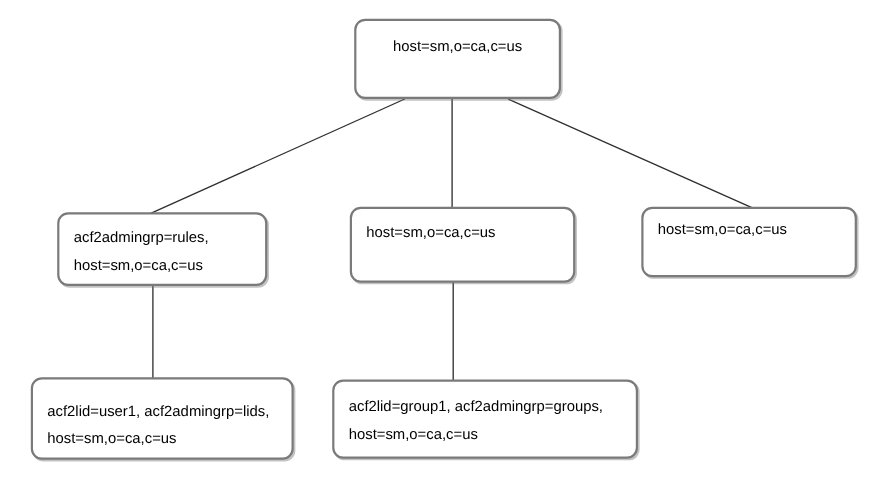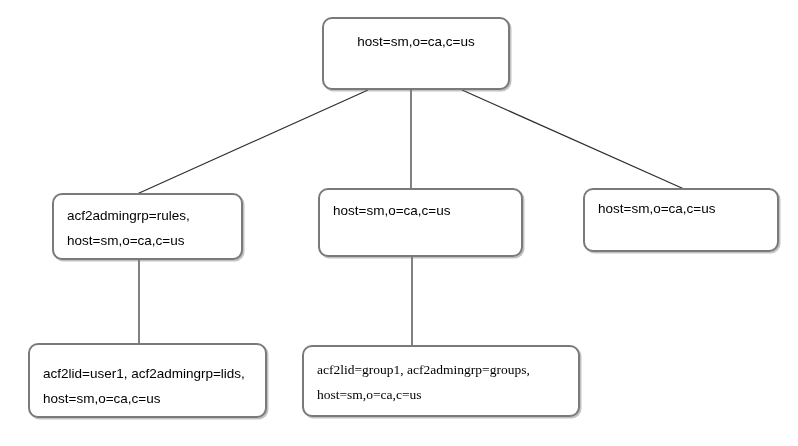--- a/index.html
+++ b/index.html
@@ -34,21 +34,21 @@
   }
   .node .line { display: block; white-space: nowrap; }
   .node.centered { text-align: center; }
 
   
   .node-suffix  { left: 322px; top: 17px;  width: 188px; height: 73px; padding-top: 10px; }
   .node-lids    { left: 52px;  top: 193px; width: 191px; height: 67px; }
   .node-groups  { left: 318px; top: 188px; width: 205px; height: 69px; }
   .node-rules   { left: 583px; top: 188px; width: 196px; height: 64px; padding-top: 6px; }
   .node-user1   { left: 28px;  top: 343px; width: 239px; height: 75px; padding-top: 16px; }
-  .node-group1  { left: 302px; top: 345px; width: 278px; height: 72px; padding-top: 10px; font-family: Liberation Serif, serif; }
+  .node-group1  { left: 302px; top: 345px; width: 278px; height: 72px; padding-top: 10px; }
 </style>
 </head>
 <body>
 
 <div class="canvas">
 
   <svg class="edges" viewBox="0 0 798 446">
     <line x1="368" y1="90" x2="137" y2="194"></line>
     <line x1="411" y1="90" x2="411" y2="189"></line>
     <line x1="462" y1="90" x2="684" y2="189"></line>

